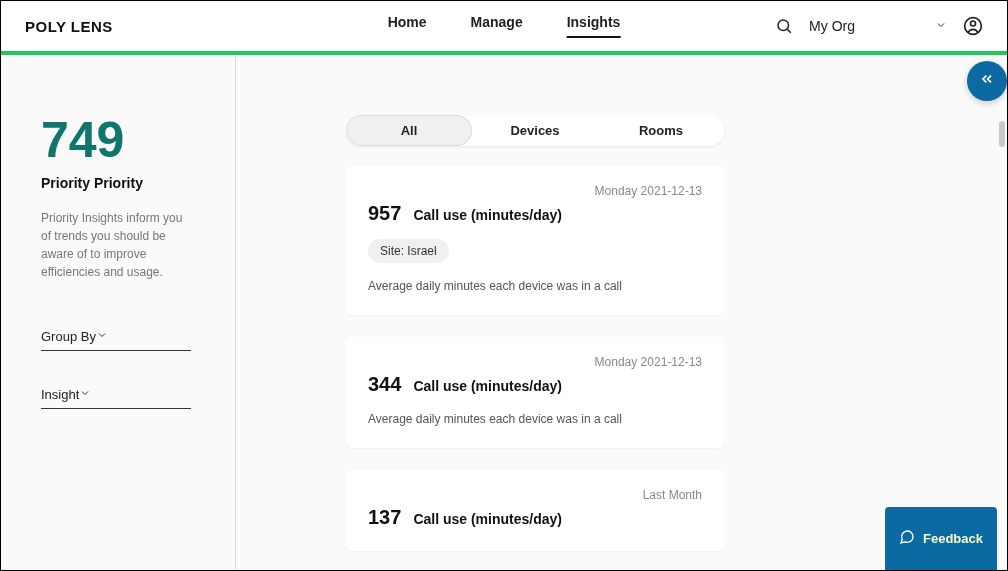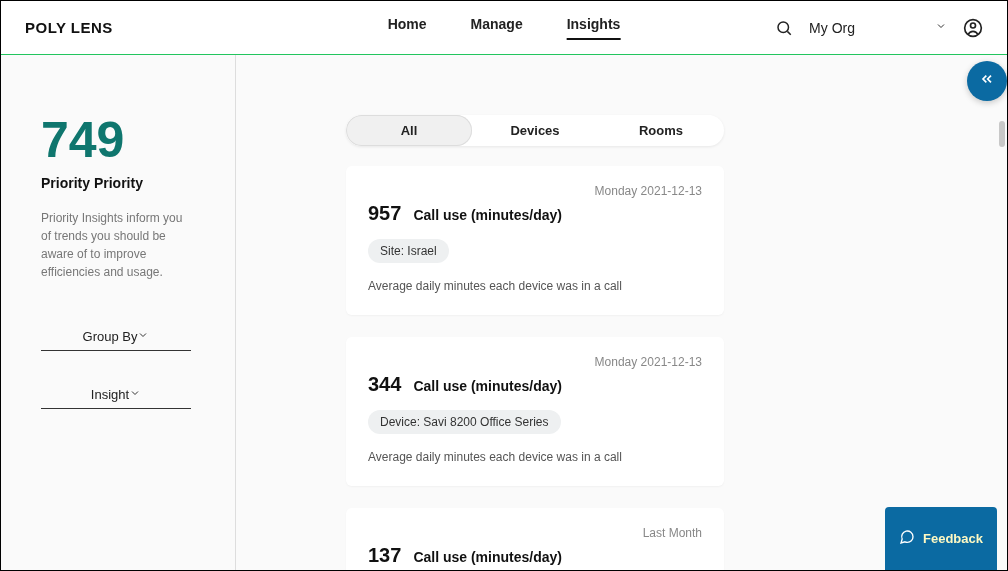--- a/index.html
+++ b/index.html
@@ -1,33 +1,33 @@
 <!DOCTYPE html>
 <html><head>
 <meta charset="utf-8">
 <style>
   * { box-sizing: border-box; margin: 0; padding: 0; }
   html, body { width: 1008px; height: 571px; font-family: -apple-system, BlinkMacSystemFont, "Segoe UI", Arial, sans-serif; background: #fff; overflow: hidden; }
   .frame { width: 1008px; height: 571px; border: 1px solid #000; position: relative; background: #fafafa; }
-  .topbar { display: flex; align-items: center; height: 54px; padding: 0 24px; background: #fff; border-bottom: 1px solid #22c55e; }
+  .topbar { display: flex; align-items: center; height: 54px; padding: 0 24px; background: #fff; border-bottom: 4px solid #22c55e; }
   .logo { font-weight: 700; letter-spacing: 0.5px; font-size: 15px; color: #111; }
   .nav { display: flex; gap: 44px; position: absolute; left: 50%; transform: translateX(-50%); }
   .nav-item { font-size: 14px; color: #222; cursor: pointer; padding-bottom: 6px; font-weight: 600; }
   .nav-item.active { border-bottom: 2px solid #111; }
   .top-right { margin-left: auto; display: flex; align-items: center; gap: 16px; text-align: center; }
   .search-icon svg, .user-icon svg { display: block; }
   .org-select { display: flex; align-items: center; gap: 80px; font-size: 14px; color: #222; cursor: pointer; }
   .org-select .chev { font-size: 12px; color: #444; }
   .collapse-fab { position: absolute; right: 0; top: 60px; width: 40px; height: 40px; border-radius: 50%; background: #0b6aa2; display: flex; align-items: center; justify-content: center; color: #fff; cursor: pointer; box-shadow: 0 2px 6px rgba(0,0,0,0.2); }
   .body { display: flex; height: calc(571px - 56px); }
   .sidebar { width: 235px; padding: 60px 20px 20px 40px; border-right: 1px solid #ddd; position: relative; }
   .big-num { font-size: 50px; font-weight: 700; color: #0f766e; line-height: 1; }
   .side-title { font-size: 14px; font-weight: 700; margin-top: 10px; color: #111; }
   .side-desc { font-size: 12px; color: #777; margin-top: 18px; line-height: 1.5; max-width: 150px; }
-  .side-control { margin-top: 48px; width: 150px; border-bottom: 1px solid #333; padding-bottom: 6px; display: flex; justify-content: center; align-items: center; font-size: 13px; color: #222; cursor: pointer; }
+  .side-control { margin-top: 48px; width: 150px; border-bottom: 1px solid #333; padding-bottom: 6px; display: flex; justify-content: flex-start; align-items: center; font-size: 13px; color: #222; cursor: pointer; }
   .side-control + .side-control { margin-top: 36px; }
   .main { flex: 1; padding: 60px 40px 20px 110px; overflow-y: auto; }
   .tabs { display: flex; width: 378px; background: #fff; border-radius: 16px; box-shadow: 0 1px 3px rgba(0,0,0,0.08); margin-bottom: 20px; overflow: hidden; }
   .tab { flex: 1; text-align: center; padding: 8px 0; font-size: 13px; font-weight: 600; cursor: pointer; color: #222; }
   .tab.active { background: #f0f0f0; border-radius: 16px; box-shadow: inset 0 0 0 1px #ddd; }
   .card { width: 378px; background: #fff; border-radius: 6px; padding: 18px 22px 22px; margin-bottom: 22px; box-shadow: 0 1px 2px rgba(0,0,0,0.04); }
   .card-date { text-align: right; font-size: 12px; color: #888; margin-bottom: 4px; }
   .card-head { display: flex; align-items: baseline; gap: 12px; }
   .card-num { font-size: 20px; font-weight: 700; color: #111; }
   .card-title { font-size: 14px; font-weight: 600; color: #111; }
@@ -116,21 +116,20 @@
         <span class="chip">Site: Israel</span>
         <div class="card-desc">Average daily minutes each device was in a call</div>
       </div>
 
       <div class="card">
         <div class="card-date">Monday 2021-12-13</div>
         <div class="card-head">
           <span class="card-num">344</span>
           <span class="card-title">Call use (minutes/day)</span>
         </div>
-        <span class="chip">Device: Savi 8200 Office Series</span>
         <div class="card-desc">Average daily minutes each device was in a call</div>
       </div>
 
       <div class="card">
         <div class="card-date">Last Month</div>
         <div class="card-head">
           <span class="card-num">137</span>
           <span class="card-title">Call use (minutes/day)</span>
         </div>
 

